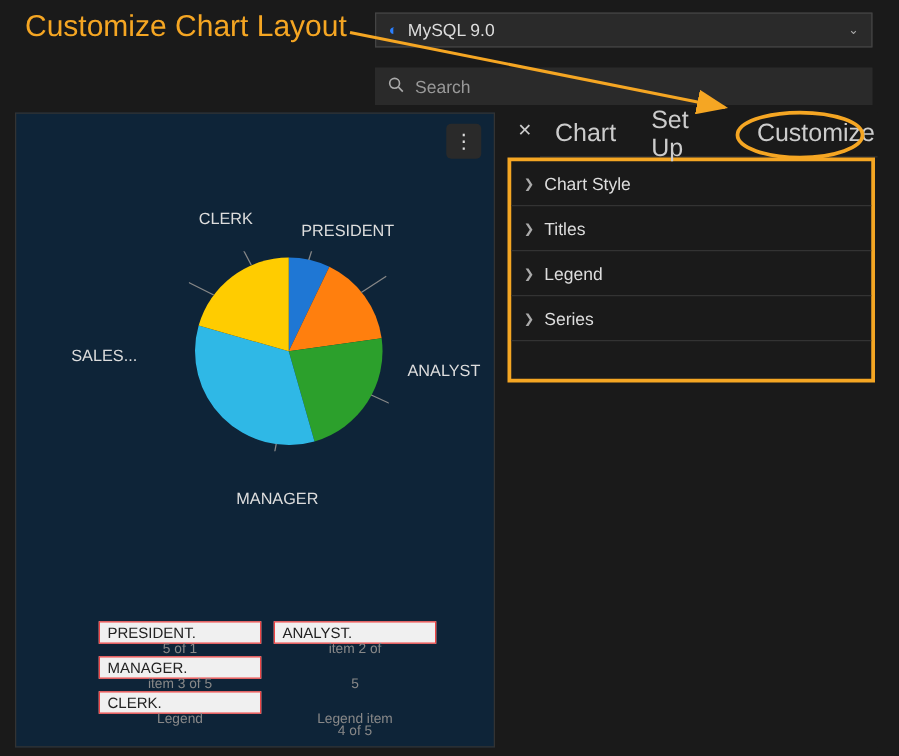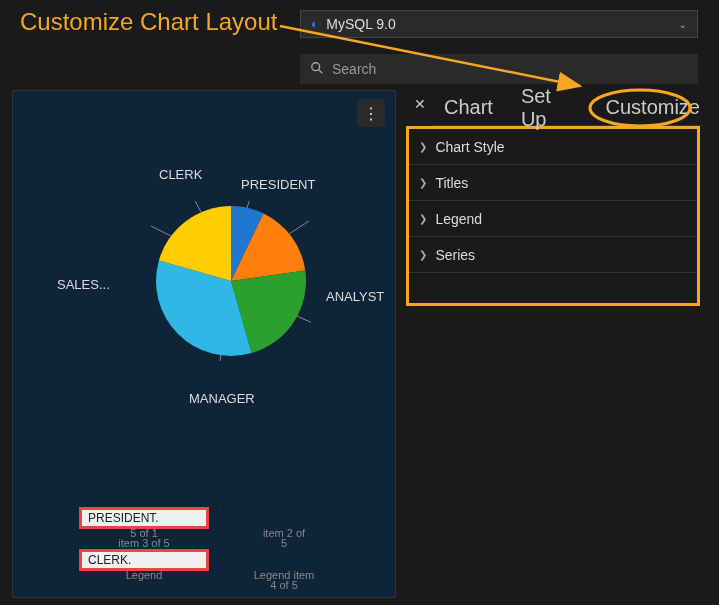--- a/index.html
+++ b/index.html
@@ -112,21 +112,21 @@
       color: #222;
     }
     .legend-grid {
       display: grid;
       grid-template-columns: 130px 130px;
       gap: 4px 10px;
     }
     .legend-item {
       background: #f0f0f0;
       padding: 1px 6px;
-      border: 3px solid #ef4444;
+      border: 1px solid #ef4444;
       white-space: nowrap;
       overflow: hidden;
       font-size: 12px;
     }
     .legend-caption {
       font-size: 11px;
       color: #888;
       text-align: center;
       margin-top: -2px;
     }
@@ -247,26 +247,28 @@
     <div class="slice-label" style="left:160px; top:6px;">PRESIDENT</div>
     <div class="slice-label" style="left:245px; top:118px;">ANALYST</div>
     <div class="slice-label" style="left:108px; top:220px;">MANAGER</div>
     <div class="slice-label" style="left:-24px; top:106px;">SALES...</div>
     <div class="slice-label" style="left:78px; top:-4px;">CLERK</div>
   </div>
 
   <div class="legend-block">
     <div class="legend-grid">
       <div class="legend-item">PRESIDENT.</div>
+      <div class="legend-item">ANALYST.</div>
     </div>
     <div class="legend-caption-row">
       <div class="legend-caption">5 of 1</div>
       <div class="legend-caption">item 2 of</div>
     </div>
     <div class="legend-grid">
+      <div class="legend-item">MANAGER.</div>
     </div>
     <div class="legend-caption-row">
       <div class="legend-caption">item 3 of 5</div>
       <div class="legend-caption">5</div>
     </div>
     <div class="legend-grid">
       <div class="legend-item">CLERK.</div>
       <div></div>
     </div>
     <div class="legend-caption-row">

